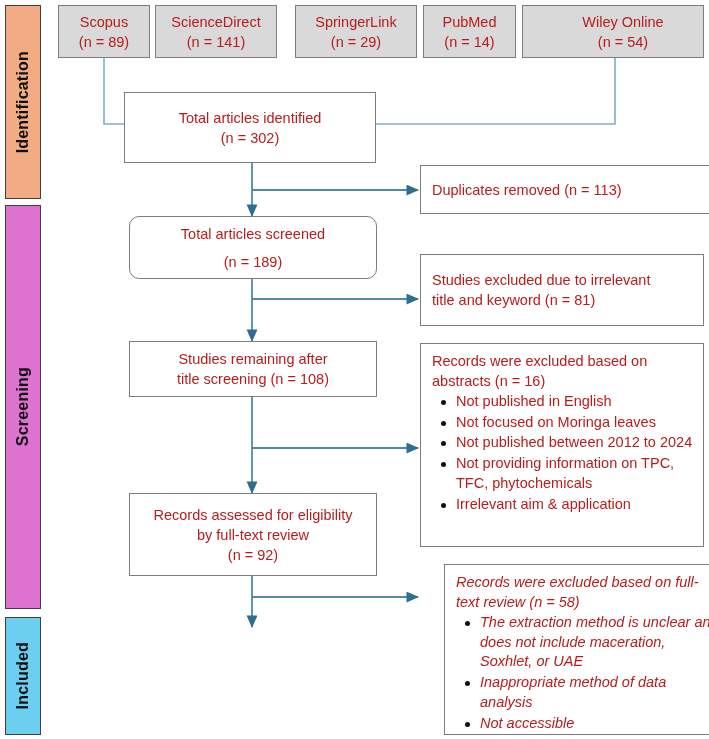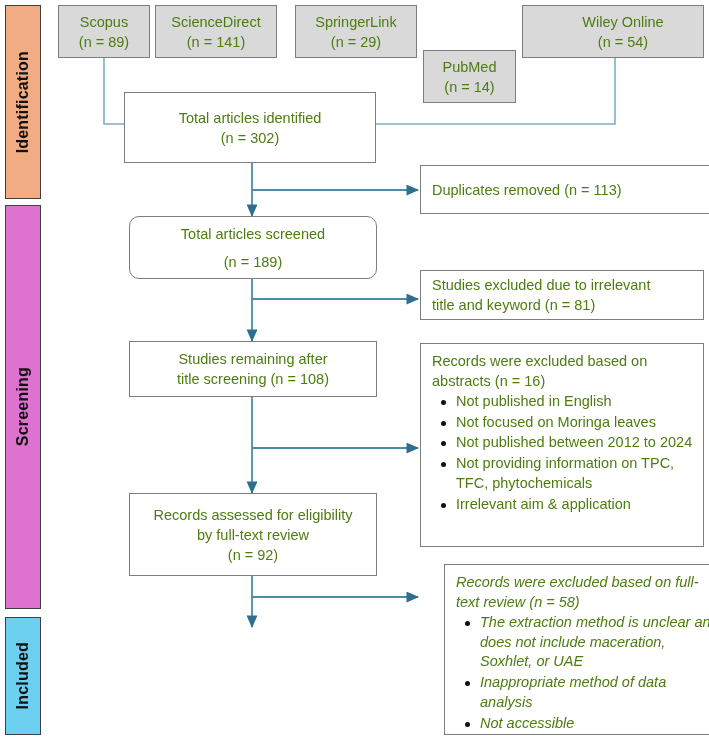--- a/index.html
+++ b/index.html
@@ -46,21 +46,21 @@
   .box {
     position: absolute;
     box-sizing: border-box;
     border: 1.5px solid #7d7d7d;
     background: #ffffff;
     display: flex;
     flex-direction: column;
     justify-content: center;
     font-size: 14.5px;
     line-height: 1.38;
-    color: #4d7c0f;
+    color: #b91c1c;
   }
   .box.center {
     align-items: center;
     text-align: center;
     padding: 4px 6px;
   }
   .box.source {
     background: #D9D9D9;
     border: 1.5px solid #7d7d7d;
     align-items: center;
@@ -157,21 +157,21 @@
     <span class="line">(n = 89)</span>
   </div>
   <div class="box source" style="left:155px; top:5px; width:122px; height:53px;">
     <span class="line">ScienceDirect</span>
     <span class="line">(n = 141)</span>
   </div>
   <div class="box source" style="left:295px; top:5px; width:122px; height:53px;">
     <span class="line">SpringerLink</span>
     <span class="line">(n = 29)</span>
   </div>
-  <div class="box source" style="left:423px; top:5px; width:93px; height:53px;margin-top:45px;">
+  <div class="box source" style="left:423px; top:5px; width:93px; height:53px;">
     <span class="line">PubMed</span>
     <span class="line">(n = 14)</span>
   </div>
   <div class="box source" style="left:522px; top:5px; width:182px; height:53px;padding-left:20px;">
     <span class="line">Wiley Online</span>
     <span class="line">(n = 54)</span>
   </div>
 
   <div class="box center" style="left:124px; top:92px; width:252px; height:71px;">
     <span class="line">Total articles identified</span>
@@ -192,21 +192,21 @@
     <span class="line">Records assessed for eligibility</span>
     <span class="line">by full-text review</span>
     <span class="line">(n = 92)</span>
   </div>
 
 
   <div class="box side" style="left:420px; top:165px; width:316px; height:49px; justify-content:center;">
     <span class="line">Duplicates removed (n = 113)</span>
   </div>
 
-  <div class="box side" style="left:420px; top:270px; width:284px; height:50px; justify-content:center;">
+  <div class="box side" style="left:420px; top:254px; width:284px; height:72px; justify-content:center;">
     <span class="line">Studies excluded due to irrelevant</span>
     <span class="line">title and keyword (n = 81)</span>
   </div>
 
   <div class="box side" style="left:420px; top:343px; width:284px; height:204px;">
     <span class="line">Records were excluded based on</span>
     <span class="line">abstracts (n = 16)</span>
     <ul class="reasons">
       <li>Not published in English</li>
       <li>Not focused on Moringa leaves</li>

